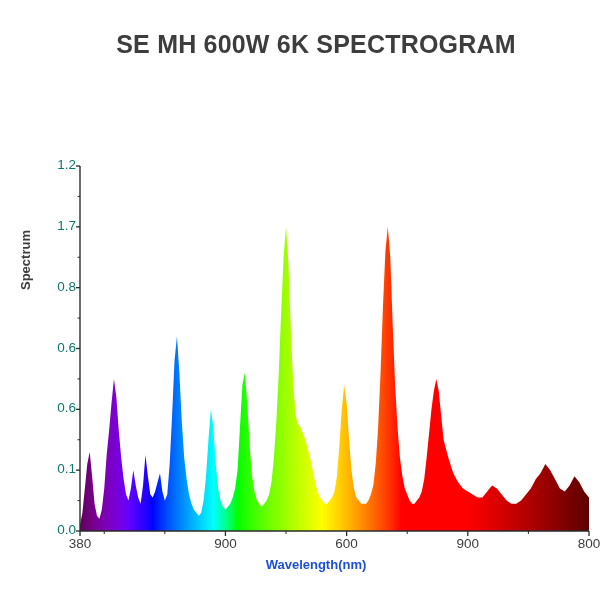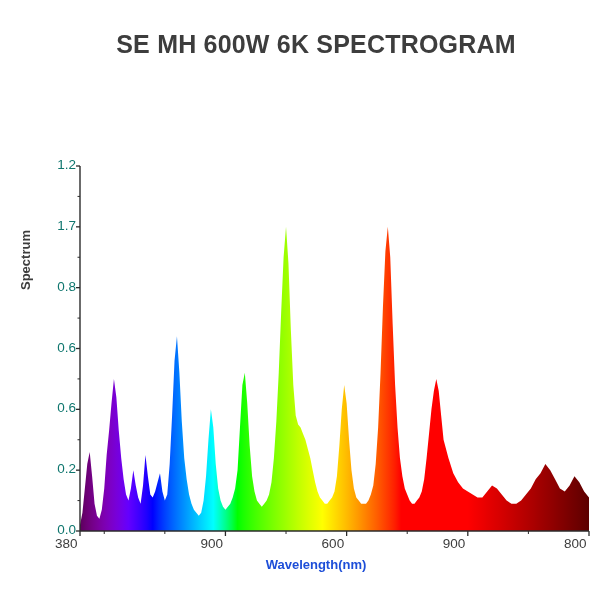--- a/index.html
+++ b/index.html
@@ -77,42 +77,42 @@
   .xtick-wrap {
     position: absolute;
     top: 536px;
     width: 0;
     height: 0;
   }
   .xtick {
     position: absolute;
     left: -25px;
     width: 50px;
-    text-align: left;
+    text-align: center;
     font-size: 13.5px;
     color: #3d3d3d;
   }
   svg { display: block; }
 </style>
 </head>
 <body>
 
 <div id="figure">
 
   <div class="title">SE MH 600W 6K SPECTROGRAM</div>
 
   <div class="ylabel">Spectrum</div>
   <div class="xlabel">Wavelength(nm)</div>
 
   <div id="ytick-labels">
       <div class="ytick-wrap" style="top: 522px;">
         <div class="ytick">0.0</div>
       </div>
       <div class="ytick-wrap" style="top: 461.167px;">
-        <div class="ytick">0.2</div>
+        <div class="ytick">0.1</div>
       </div>
       <div class="ytick-wrap" style="top: 400.333px;">
         <div class="ytick">0.6</div>
       </div>
       <div class="ytick-wrap" style="top: 339.5px;">
         <div class="ytick">0.6</div>
       </div>
       <div class="ytick-wrap" style="top: 278.667px;">
         <div class="ytick">0.8</div>
       </div>

